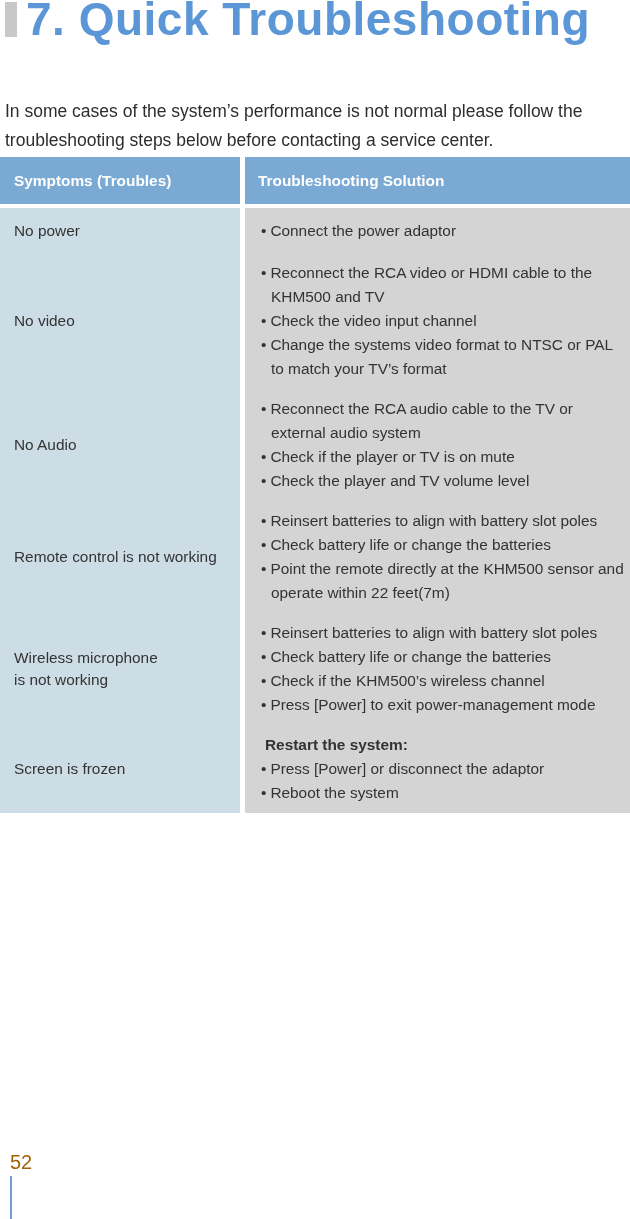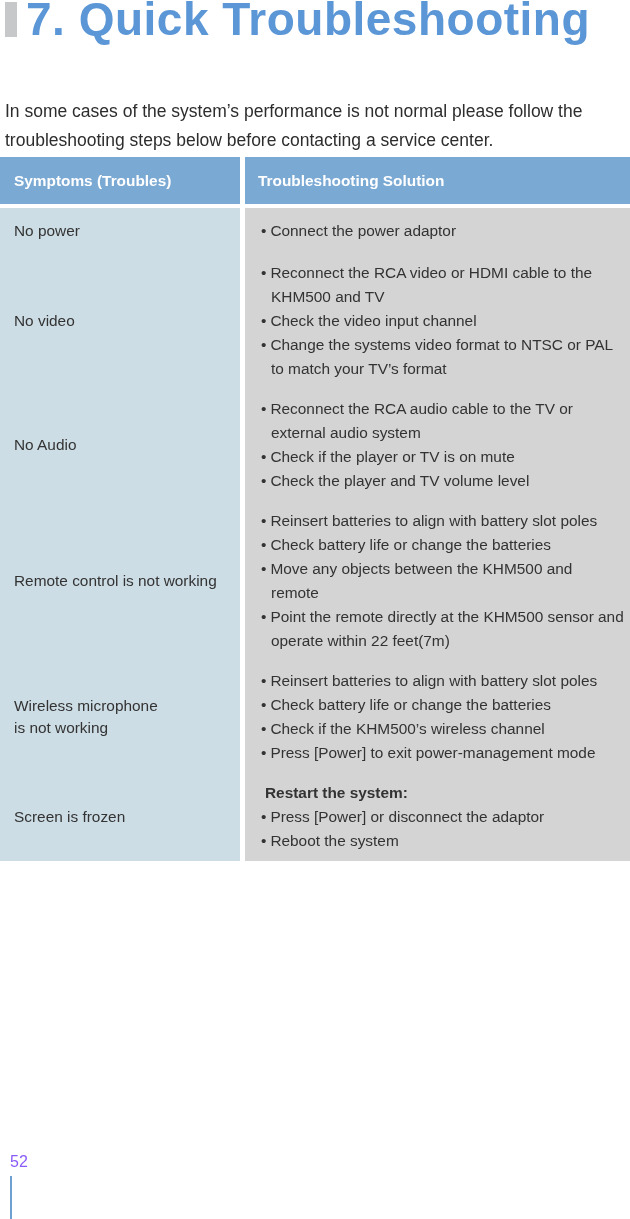--- a/index.html
+++ b/index.html
@@ -107,23 +107,23 @@
     padding-right: 2px;
     text-indent: -10px;
   }
   .bullet { margin-right: 4px; }
 
   
   .page-number {
     position: absolute;
     left: 10px;
     top: 1151px;
-    font-size: 16px;
+    font-size: 20px;
     line-height: 22px;
-    color: #8b5cf6;
+    color: #a16207;
   }
   .footer-line {
     position: absolute;
     left: 10px;
     top: 1176px;
     width: 2px;
     height: 43px;
     background: var(--footer-line-blue, #6f9fd1);
   }
 </style>
@@ -170,21 +170,20 @@
             <div class="sol-item"><span class="bullet">•</span><span>Check the player and TV volume level</span></div>
           </div>
   </div>
 
   <div class="trow">
     <div class="td-symptom col-symptom">Remote control is not working</div>
     <div class="td-solution col-solution">
 
     <div class="sol-item"><span class="bullet">•</span><span>Reinsert batteries to align with battery slot poles</span></div>
             <div class="sol-item"><span class="bullet">•</span><span>Check battery life or change the batteries</span></div>
-            <div class="sol-item"><span class="bullet">•</span><span>Move any objects between the KHM500 and remote</span></div>
             <div class="sol-item"><span class="bullet">•</span><span>Point the remote directly at the KHM500 sensor and operate within 22 feet(7m)</span></div>
           </div>
   </div>
 
   <div class="trow">
     <div class="td-symptom col-symptom">Wireless microphone
 is not working</div>
     <div class="td-solution col-solution">
 
     <div class="sol-item"><span class="bullet">•</span><span>Reinsert batteries to align with battery slot poles</span></div>

